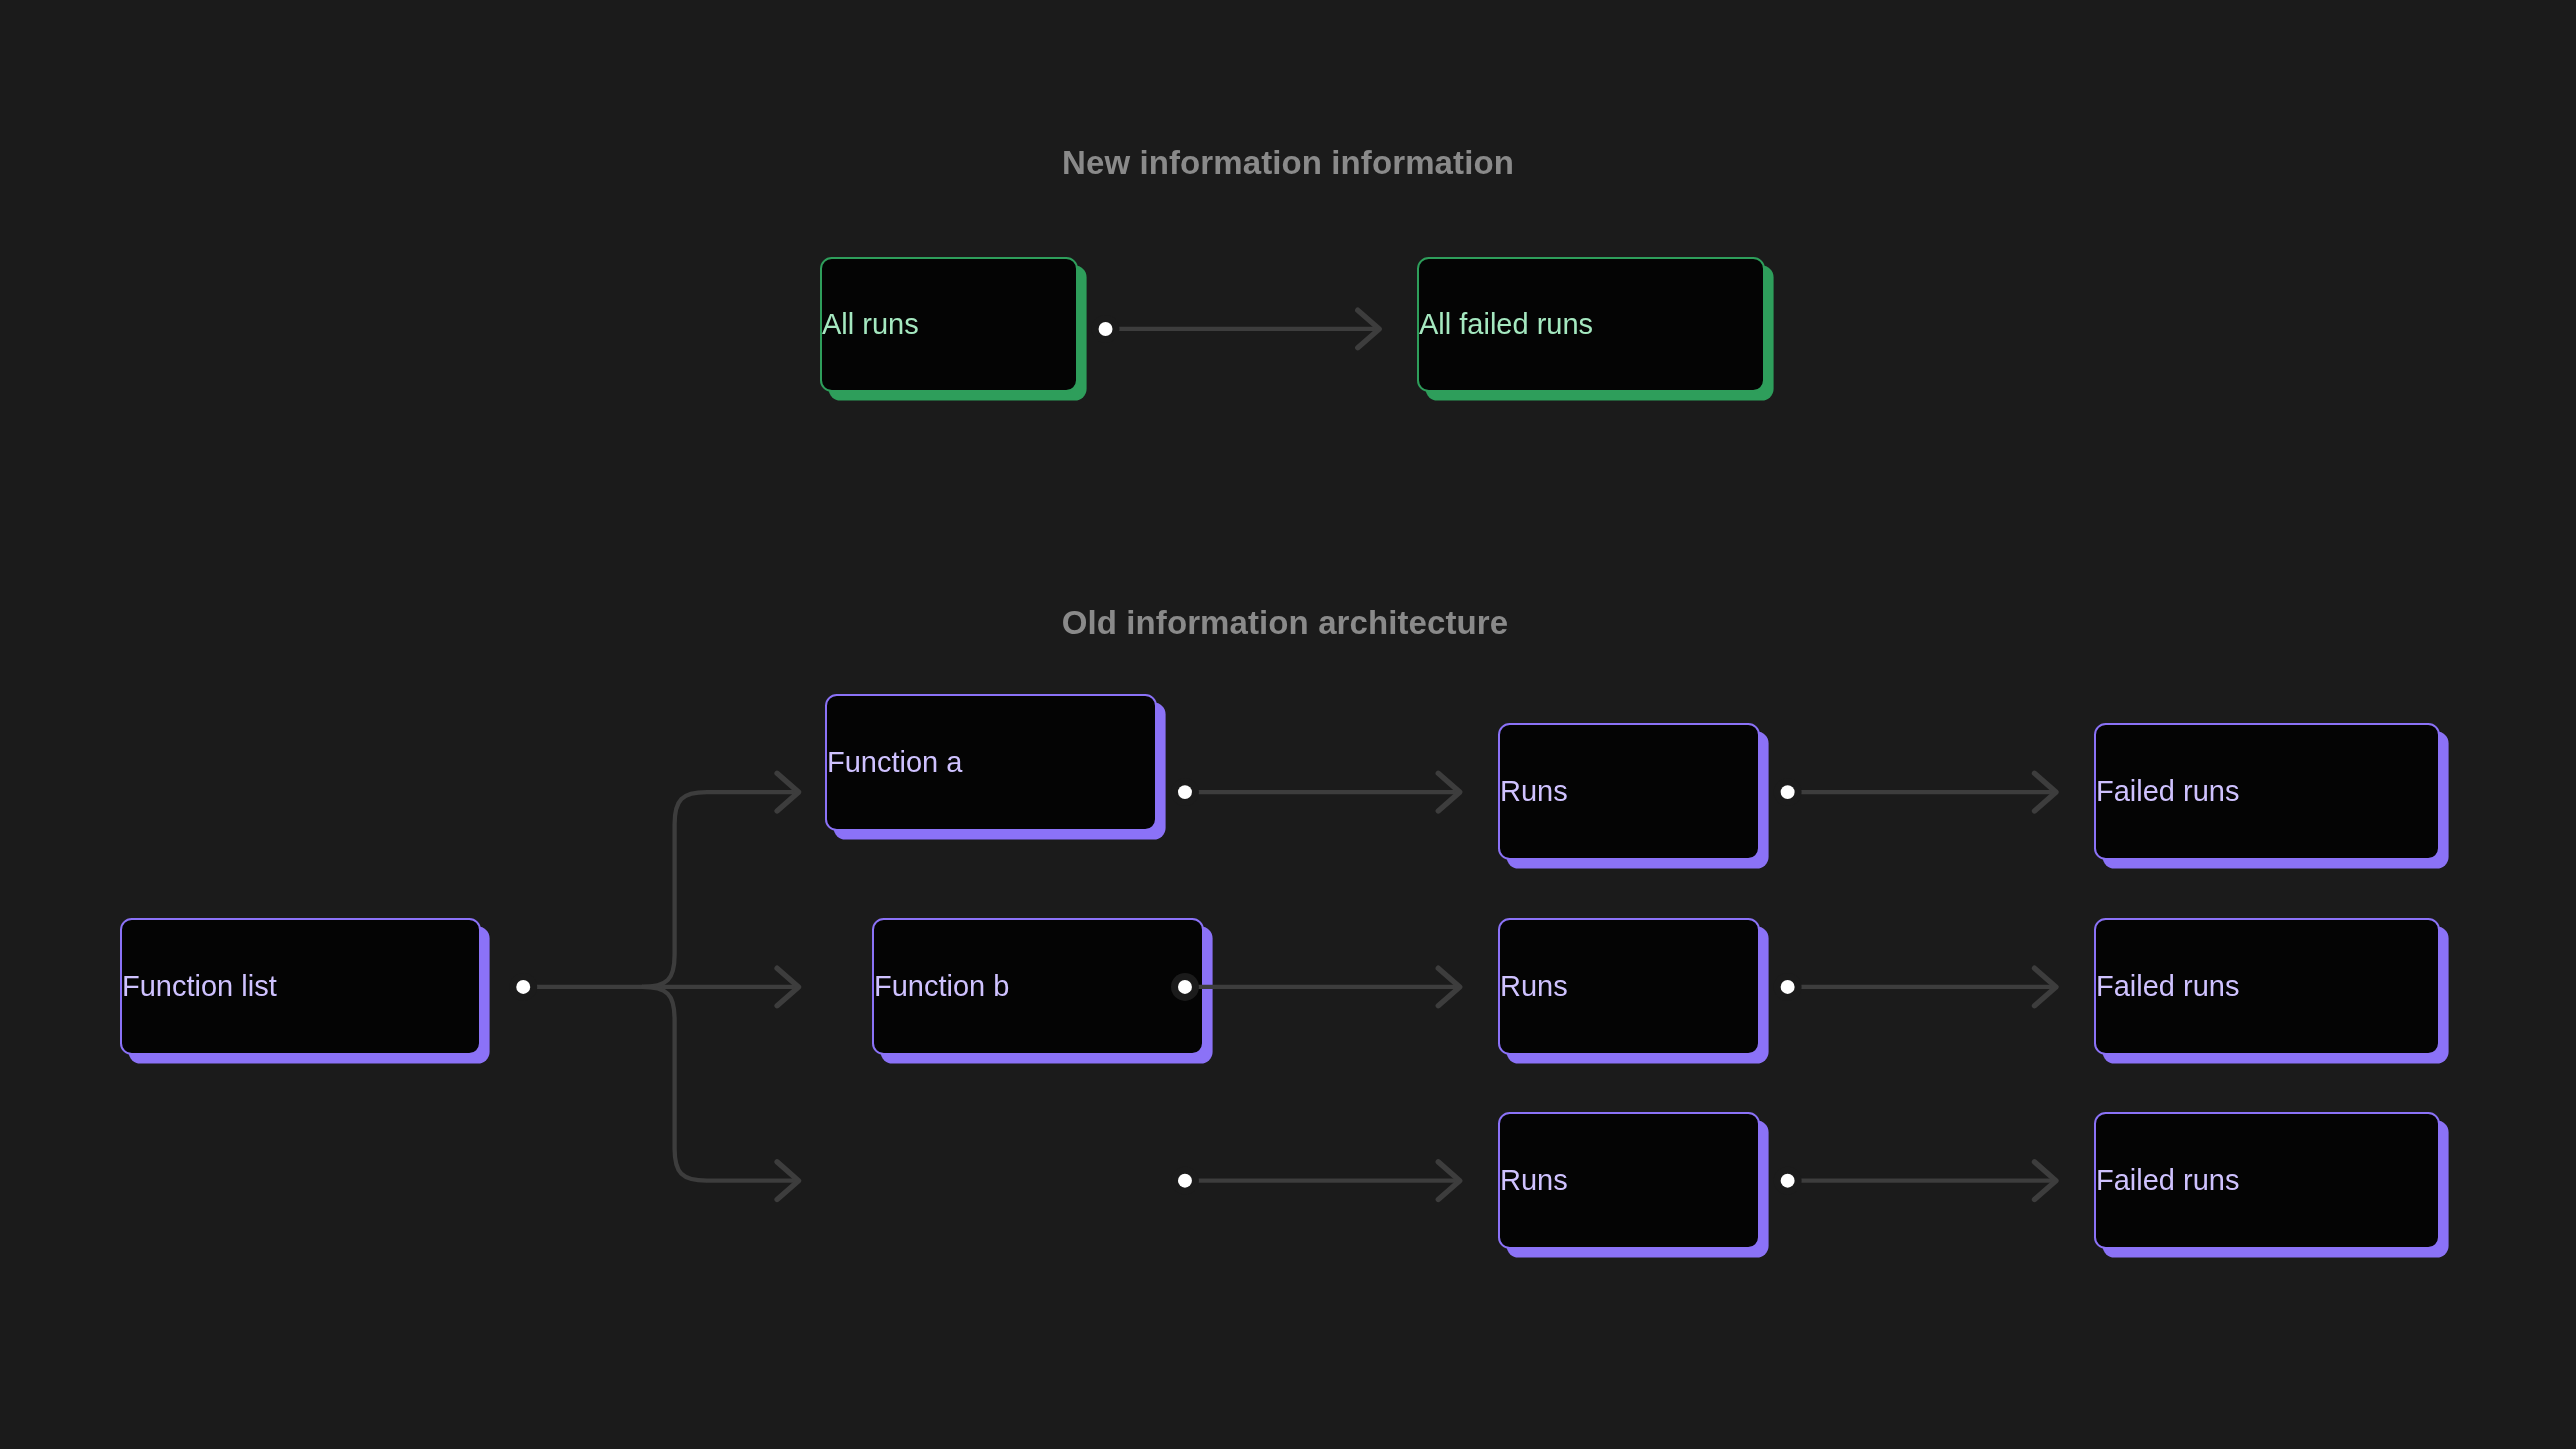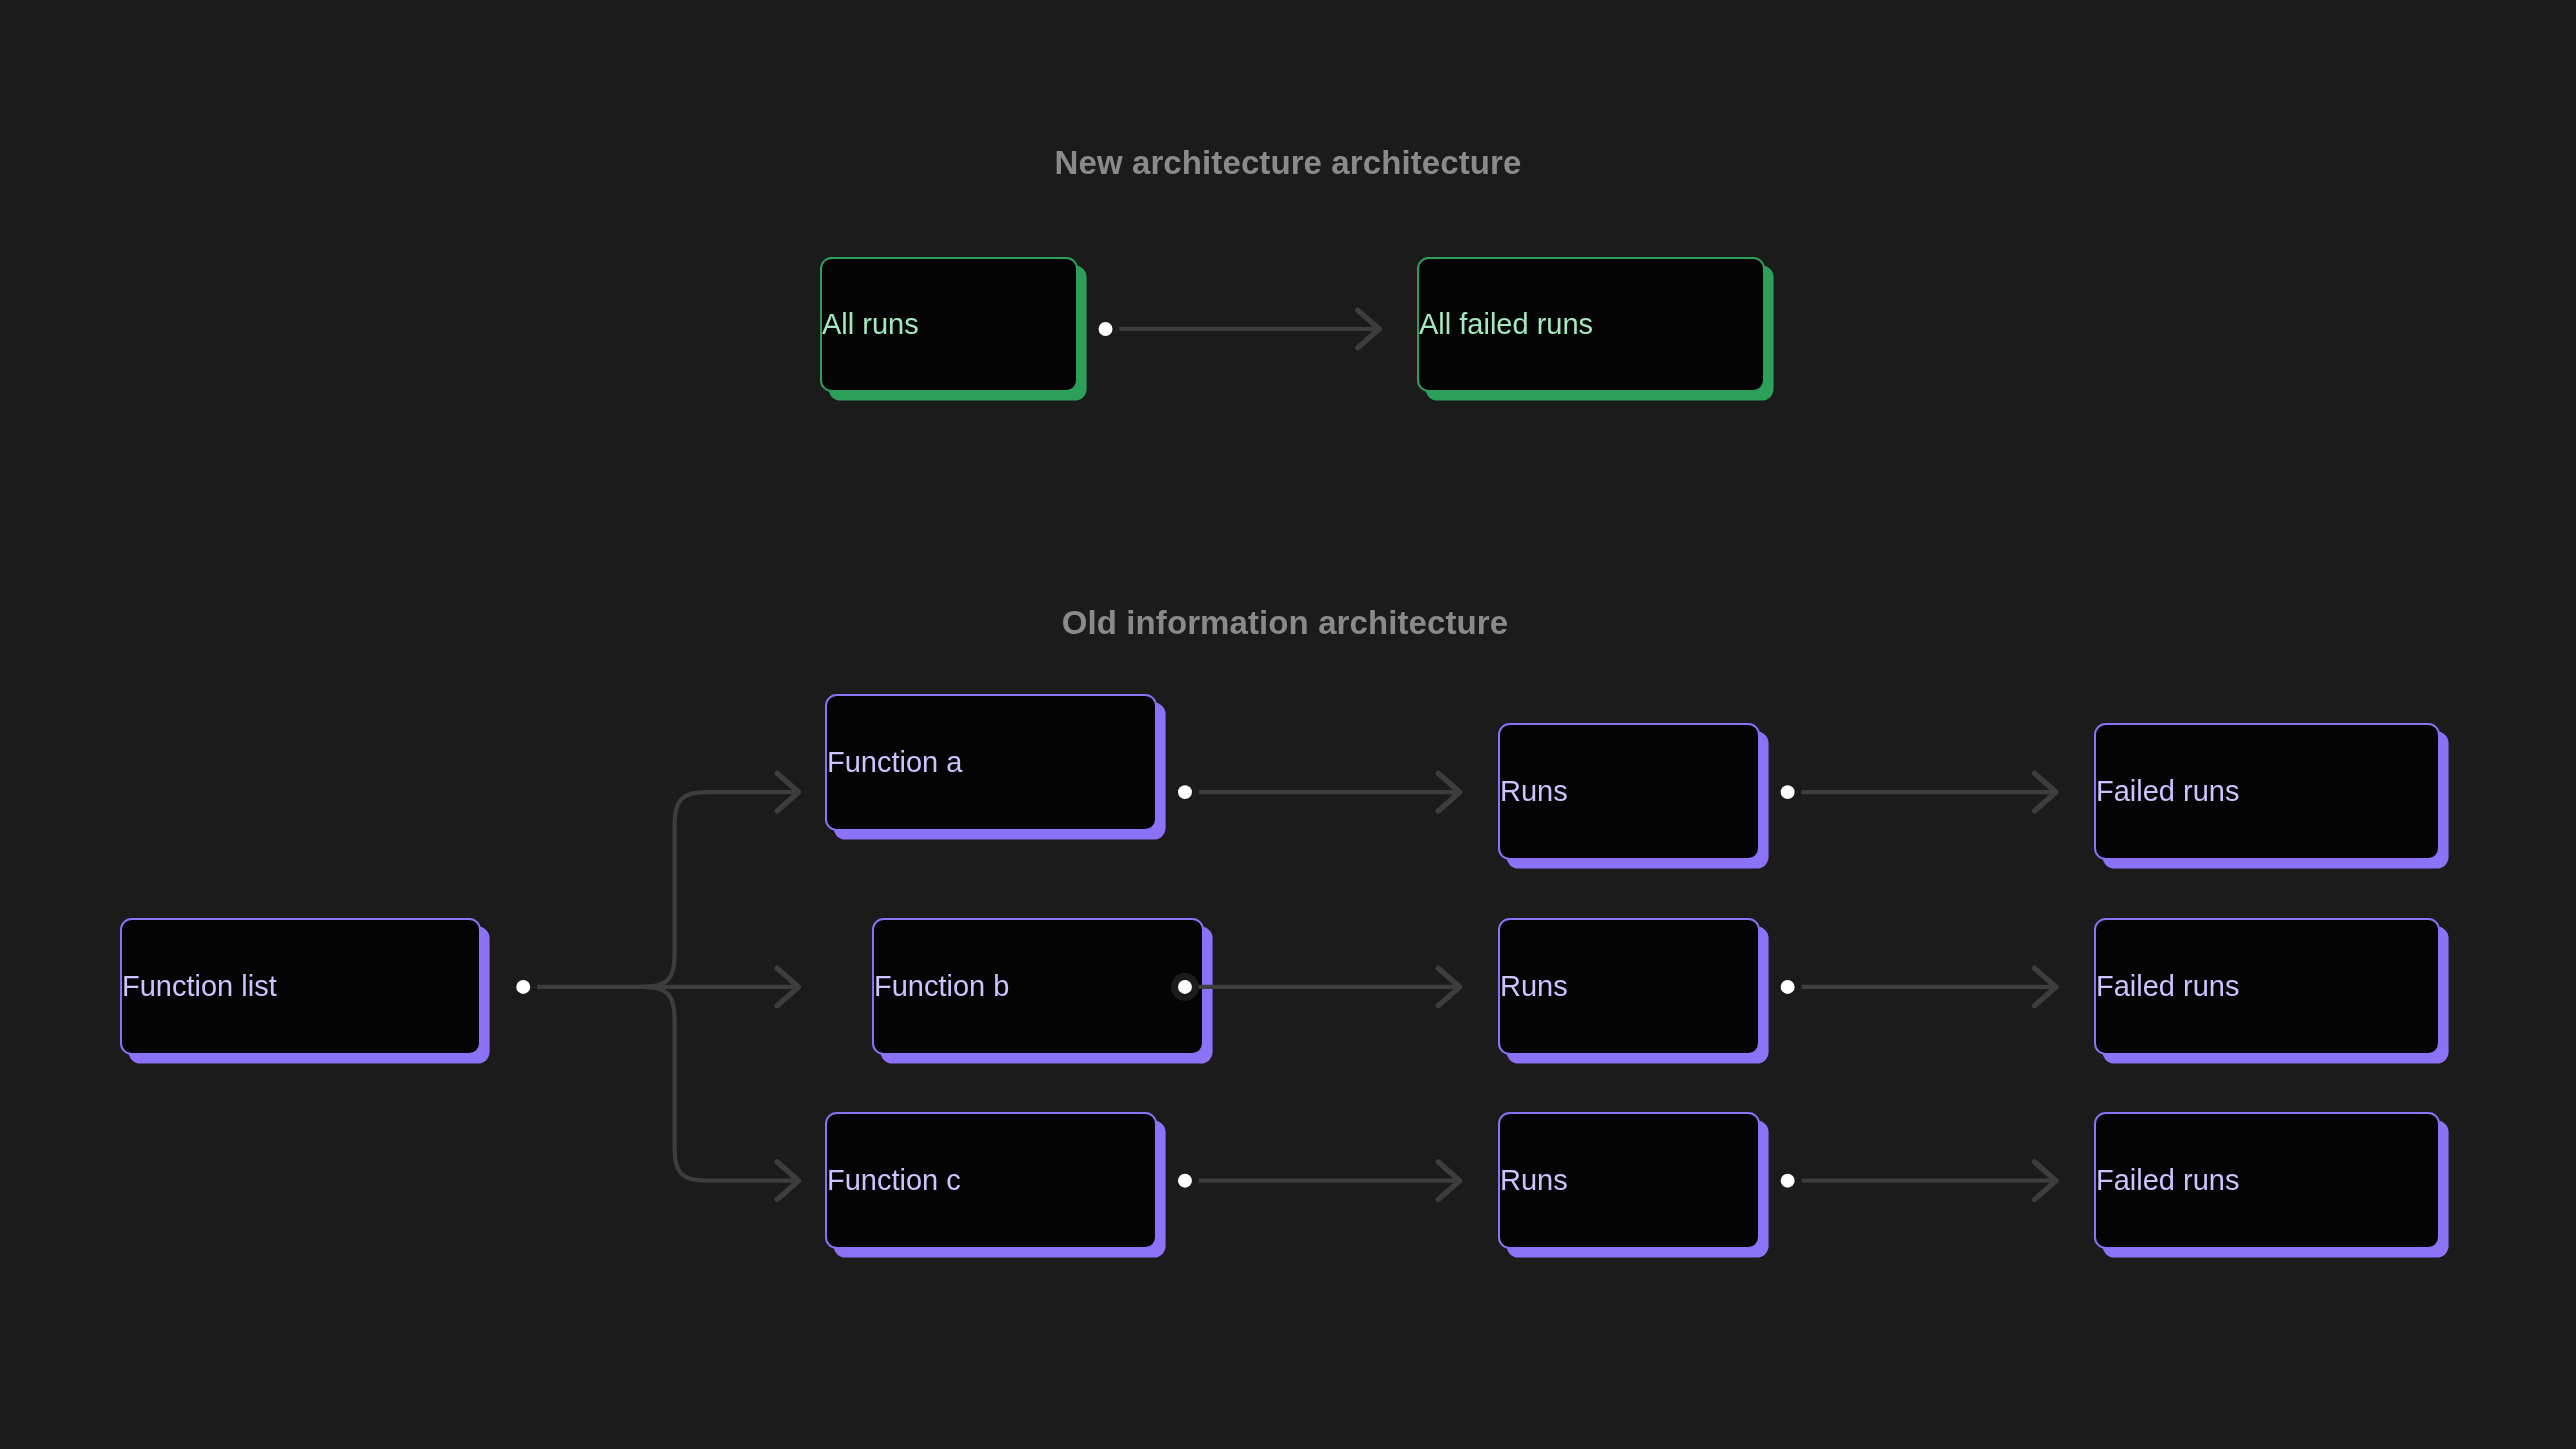--- a/index.html
+++ b/index.html
@@ -112,44 +112,41 @@
     stroke-linejoin: round;
   }
   .conn-dot-ring { fill: #1b1b1b; }
   .conn-dot      { fill: #ffffff; }
 </style>
 </head>
 <body>
 
 <div class="canvas">
 
-  <div class="section-title" id="title-new">New architecture architecture</div>
+  <div class="section-title" id="title-new">New information information</div>
 
   <div class="node green" id="node-all-runs">
     <span class="node-label">All runs</span>
   </div>
 
   <div class="node green" id="node-all-failed-runs">
     <span class="node-label">All failed runs</span>
   </div>
 
   <div class="section-title" id="title-old">Old information architecture</div>
 
   <div class="node purple" id="node-function-list">
     <span class="node-label">Function list</span>
   </div>
 
   <div class="node purple" id="node-function-a">
     <span class="node-label">Function a</span>
   </div>
   <div class="node purple" id="node-function-b">
     <span class="node-label">Function b</span>
-  </div>
-  <div class="node purple" id="node-function-c">
-    <span class="node-label">Function c</span>
   </div>
 
   <div class="node purple" id="node-runs-a">
     <span class="node-label">Runs</span>
   </div>
   <div class="node purple" id="node-runs-b">
     <span class="node-label">Runs</span>
   </div>
   <div class="node purple" id="node-runs-c">
     <span class="node-label">Runs</span>

